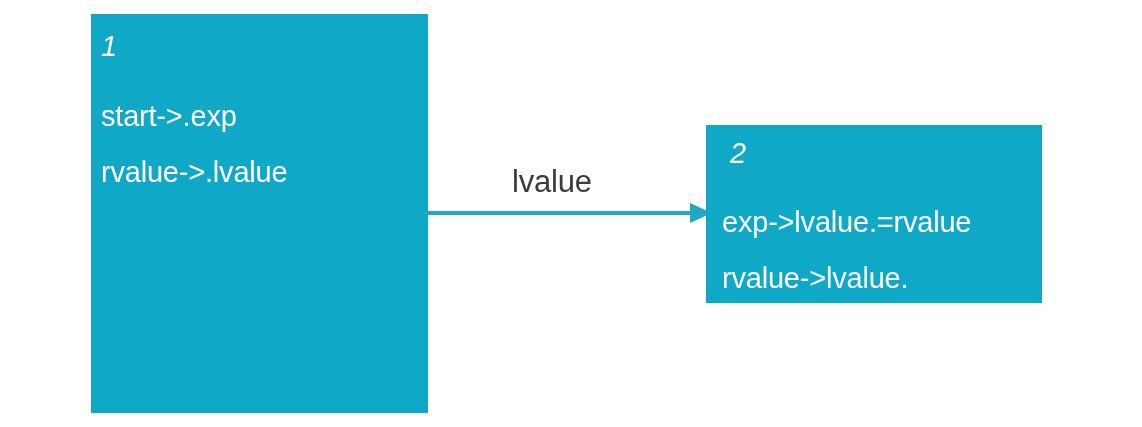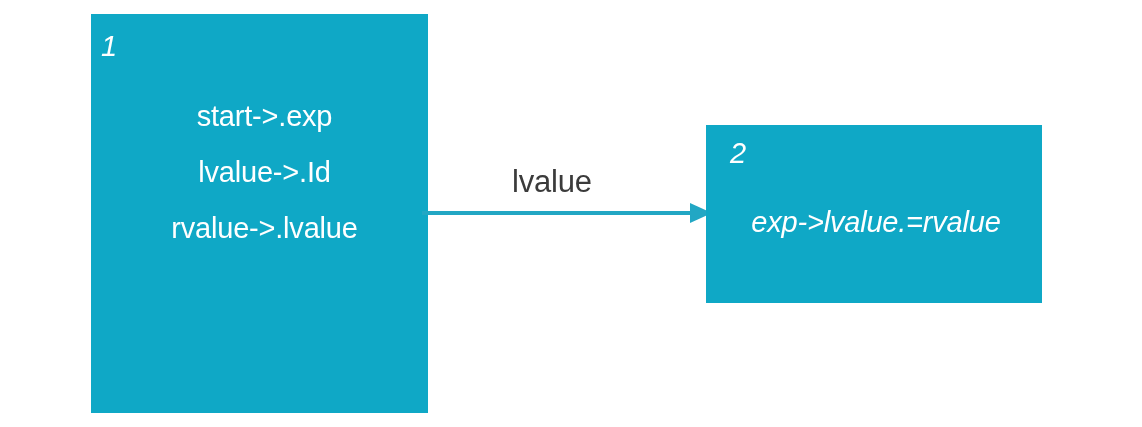--- a/index.html
+++ b/index.html
@@ -66,31 +66,29 @@
     padding: 0;
   }
 
   #state-box-1 .item-list {
     margin-top: 27px;
     padding-left: 10px;
   }
 
   #state-box-2 .item-list {
     margin-top: 26px;
-    padding-left: 4px;
-    font-style: italic;
+    padding-left: 16px;
   }
 
   .item {
     color: #ffffff;
     font-size: 29px;
     line-height: 56px;
     white-space: nowrap;
     letter-spacing: -0.2px;
-    text-align: center;
   }
 
   
   #transition-arrow {
     position: absolute;
     left: 422px;
     top: 198px;
     width: 290px;
     height: 30px;
   }
@@ -108,32 +106,32 @@
 </style>
 </head>
 <body>
 
 <div id="canvas">
 
   <div class="state-box" id="state-box-1">
     <div class="state-id">1</div>
     <ul class="item-list">
       <li class="item">start-&gt;.exp</li>
-      <li class="item">lvalue-&gt;.Id</li>
       <li class="item">rvalue-&gt;.lvalue</li>
     </ul>
   </div>
 
   <svg id="transition-arrow" viewBox="0 0 290 30" width="290" height="30" xmlns="http://www.w3.org/2000/svg">
     <line x1="0" y1="15" x2="270" y2="15" stroke="#22a7c4" stroke-width="4"></line>
     <polygon points="268,5 290,15 268,25" fill="#22a7c4"></polygon>
   </svg>
 
   <div id="transition-label">lvalue</div>
 
   <div class="state-box" id="state-box-2">
     <div class="state-id">2</div>
     <ul class="item-list">
       <li class="item">exp-&gt;lvalue.=rvalue</li>
+      <li class="item">rvalue-&gt;lvalue.</li>
     </ul>
   </div>
 
 </div>
 
 </body></html>

